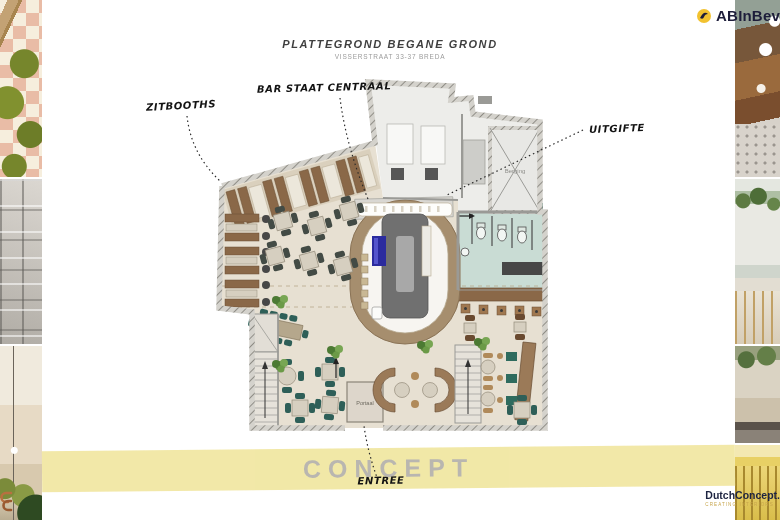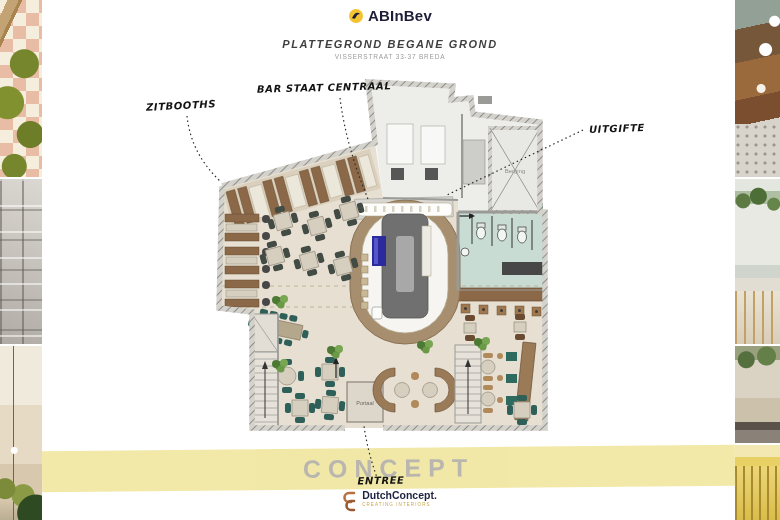--- a/index.html
+++ b/index.html
@@ -47,39 +47,39 @@
                linear-gradient(#e9e3d5,#d8cdb8);}
   .pR3{height:97px;background:linear-gradient(180deg,#98a07e 0 14%,#dad3c3 14% 54%,#ccc1ab 54% 78%,#5a524a 78% 87%,#8a8278 87%);}
   .pR3::before{content:"";position:absolute;left:0;right:0;top:0;height:26%;
     background:radial-gradient(circle at 25% 55%,#55703e 0 8px,transparent 9px),
                radial-gradient(circle at 70% 40%,#647f48 0 9px,transparent 10px);}
   .pR4{height:75px;background:linear-gradient(180deg,#f3e8b2 0 16%,#e8d065 16%);}
   .pR4::after{content:"";position:absolute;left:0;right:0;bottom:0;height:72%;
     background:repeating-linear-gradient(90deg,#a8892e 0 2px,transparent 2px 8px),
                linear-gradient(#ecd678,#d9bd4a);}
   
-  .brand-row{position:absolute;left:0;right:0;top:7px;display:flex;justify-content:center;
+  .brand-row{position:absolute;left:0;right:0;top:7px;display:flex;justify-content:flex-end;
     align-items:center;gap:4px;z-index:4;}
   .brand-txt{font-size:15px;font-weight:800;color:#1d1d3a;letter-spacing:.2px;}
   .title{position:absolute;left:0;right:0;top:38px;text-align:center;font-size:11px;font-weight:700;
     letter-spacing:1.6px;color:#3f3f3f;z-index:4;font-style:italic;}
   .subtitle{position:absolute;left:0;right:0;top:53px;text-align:center;font-size:6.5px;
     letter-spacing:.8px;color:#9b9b9b;z-index:4;}
   
   .ann{position:absolute;z-index:5;font-family:"DejaVu Sans",sans-serif;font-style:italic;
     font-weight:700;font-size:10px;letter-spacing:.6px;color:#131313;white-space:nowrap;}
   .ann-zit{left:146px;top:100px;transform:rotate(-3deg);}
   .ann-bar{left:257px;top:82px;transform:rotate(-1.5deg);}
   .ann-uit{left:589px;top:123px;transform:rotate(-2deg);}
   .ann-ent{left:350px;top:475px;width:62px;text-align:center;transform:rotate(-1deg);}
   
   .band{position:absolute;left:42px;top:448px;width:693px;height:41px;background:#f1e7a3;
     opacity:.95;transform:rotate(-.55deg);z-index:2;display:flex;align-items:center;justify-content:center;}
   .band-text{font-size:25px;font-weight:700;letter-spacing:7px;color:#b6b3ac;}
-  .footer{position:absolute;left:0;right:0;top:490px;display:flex;justify-content:center;
+  .footer{position:absolute;left:0;right:0;top:490px;display:flex;justify-content:space-between;
     align-items:flex-start;gap:5px;z-index:5;}
   .fcol{display:flex;flex-direction:column;}
   .fbrand{font-size:10.5px;font-weight:800;color:#1d2340;line-height:11px;}
   .ftag{font-size:4.5px;letter-spacing:1.1px;color:#c7a54b;margin-top:1px;}
   
   .plan{position:absolute;left:125px;top:64px;z-index:3;}
 </style>
 </head>
 <body>
 

